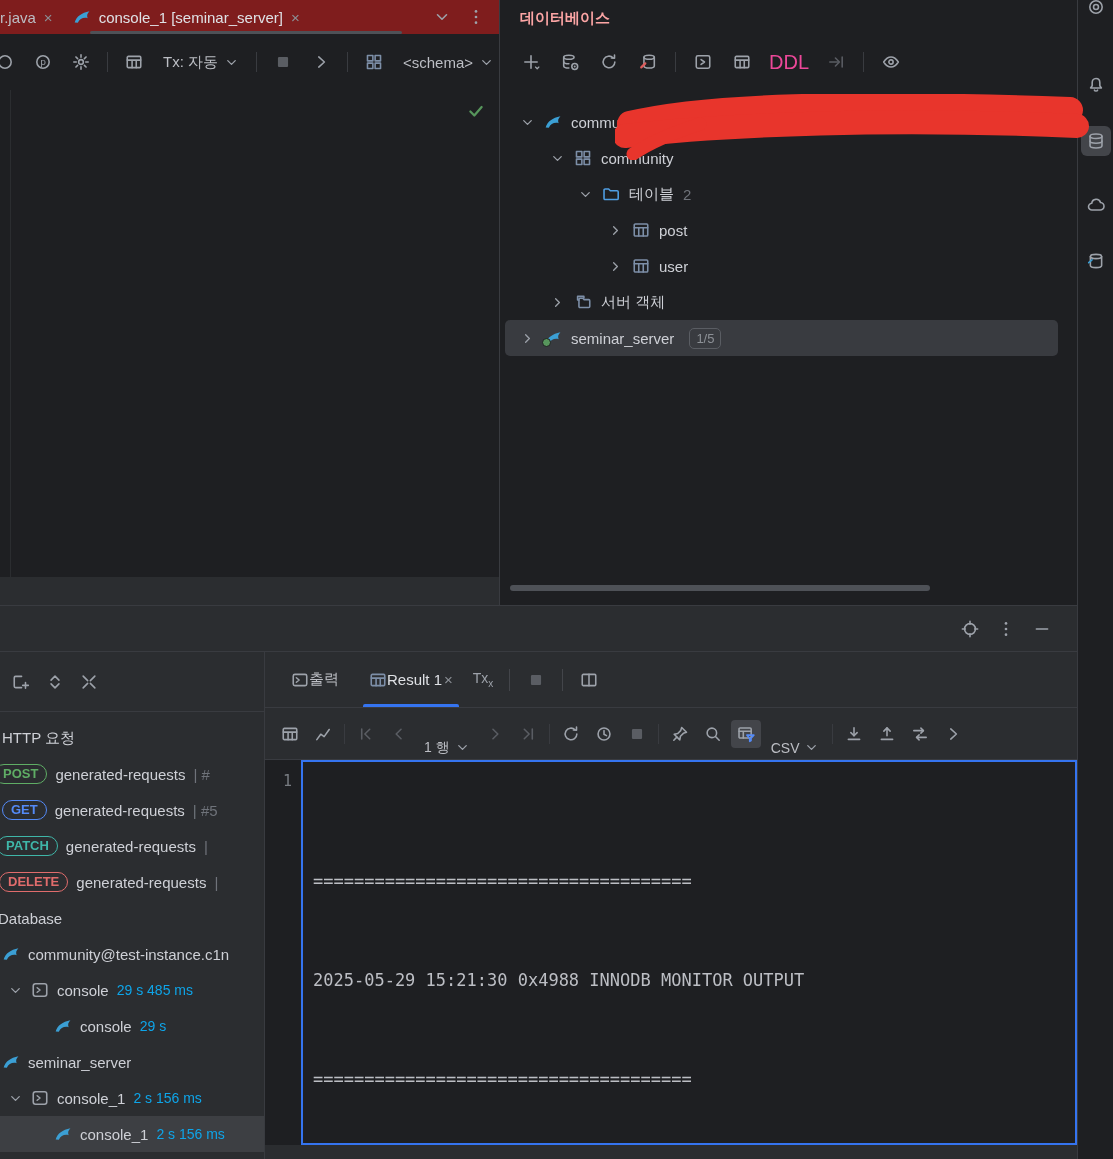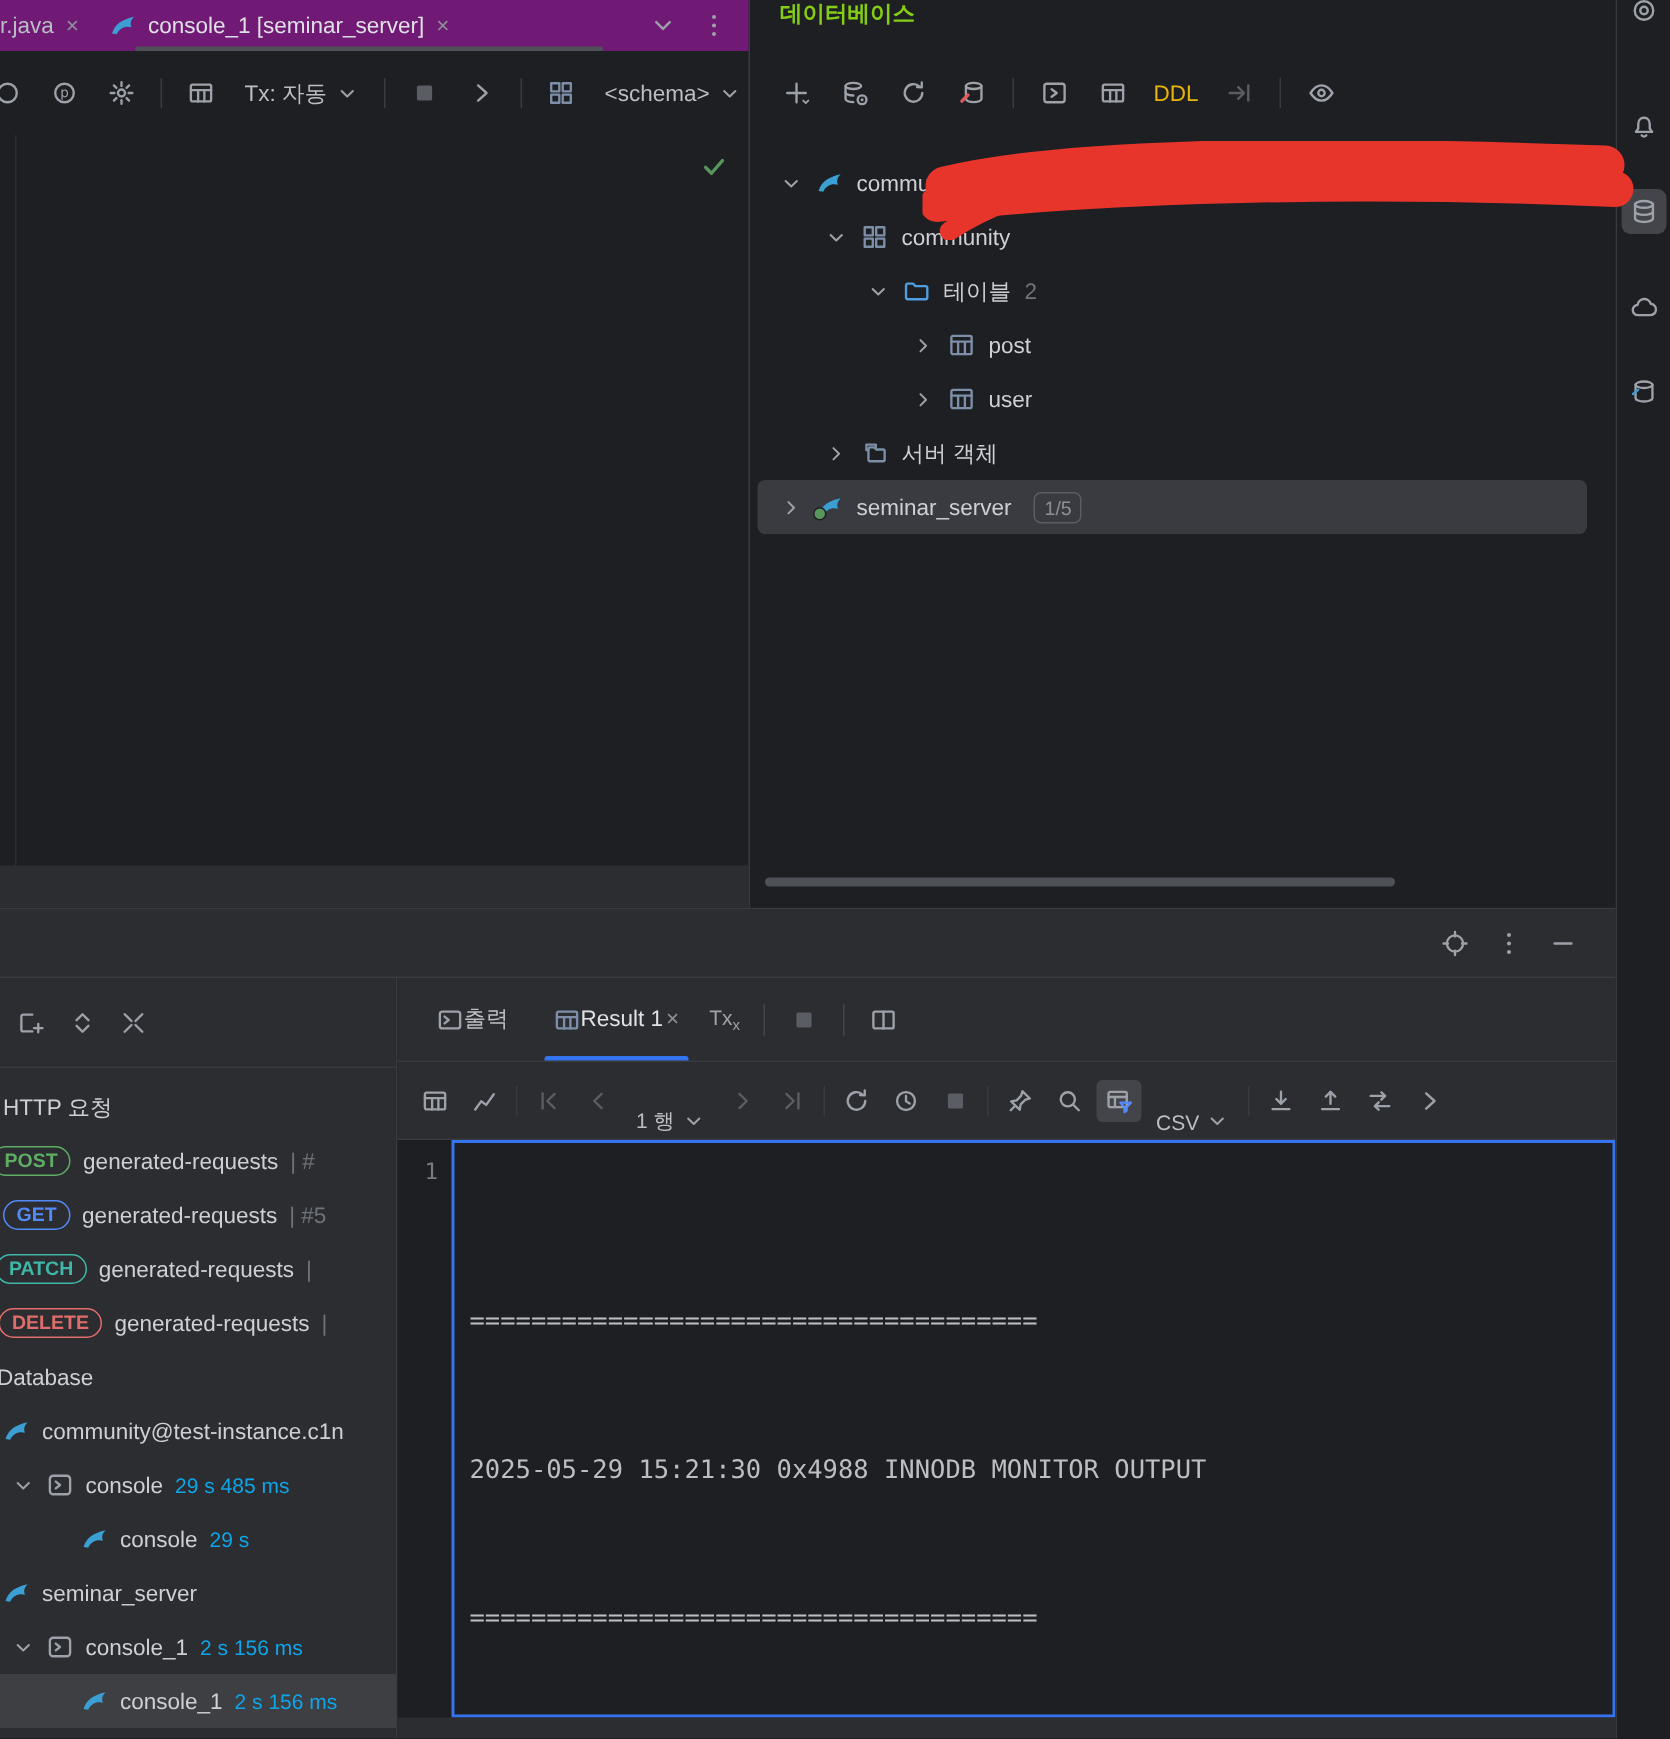--- a/index.html
+++ b/index.html
@@ -11,21 +11,21 @@
   
   .ic { width:18px; height:18px; stroke:#9da2aa; fill:none; stroke-width:1.4;
         stroke-linecap:round; stroke-linejoin:round; flex:none; display:block; }
   .ic.sm { width:15px; height:15px; }
   .ic.dim { stroke:#5a5d63; }
   .iwrap { display:flex; align-items:center; justify-content:center; flex:none; }
 
   
   .top { height:605px; display:flex; }
   .editor-pane { width:500px; border-right:1px solid #393b40; display:flex; flex-direction:column; background:#1e1f22; }
-  .tabs-row { height:34px; display:flex; align-items:center; position:relative; background:#701a75; }
+  .tabs-row { height:34px; display:flex; align-items:center; position:relative; background:#7f1d1d; }
   .tab { display:flex; align-items:center; gap:8px; padding:0 10px; height:100%; color:#bcbec4; }
   .tab .tab-close { color:#8c9096; font-size:15px; cursor:default; }
   .tab.active { color:#dfe1e5; }
   .tab-scroll { position:absolute; left:90px; top:31px; width:312px; height:3px; background:#4e5157; border-radius:2px; }
   .tabs-right { margin-left:auto; display:flex; align-items:center; gap:16px; padding-right:14px; }
 
   .run-toolbar { height:56px; display:flex; align-items:center; gap:8px; padding:0 6px; overflow:hidden; }
   .tb-btn { width:30px; height:30px; display:flex; align-items:center; justify-content:center; border-radius:4px; flex:none; }
   .tb-sep { width:1px; height:20px; background:#393b40; margin:0 3px; flex:none; }
   .tb-select { display:flex; align-items:center; gap:6px; color:#bcbec4; padding:0 6px; flex:none; }
@@ -34,23 +34,23 @@
   .gutter-line { position:absolute; left:10px; top:0; bottom:28px; width:1px; background:#2b2d30; }
   .sql-line { position:absolute; left:12px; top:8px; display:flex; align-items:center;
               font-family:"DejaVu Sans Mono",monospace; font-size:16px; }
   .sql-box { border:1px solid #4e7a58; border-radius:3px; padding:3px 6px; color:#cf8e6d; white-space:pre; }
   .sql-term { color:#bcbec4; margin-left:10px; }
   .run-check { position:absolute; right:14px; top:12px; }
   .editor-bottom { position:absolute; left:0; right:0; bottom:0; height:28px; background:#2b2d30; }
 
   
   .db-panel { flex:1; position:relative; background:#1e1f22; display:flex; flex-direction:column; }
-  .db-header { height:36px; display:flex; align-items:flex-start; padding:0 20px; color:#84cc16; font-weight:700; }
+  .db-header { height:36px; display:flex; align-items:center; padding:0 20px; color:#fca5a5; font-weight:700; }
   .db-toolbar { height:52px; display:flex; align-items:center; gap:9px; padding:0 16px; }
-  .ddl-label { font-size:15px; color:#eab308; padding:0 3px; }
+  .ddl-label { font-size:20px; color:#ec4899; padding:0 3px; }
   .db-tree { flex:1; position:relative; padding-top:16px; }
   .tree-row { height:36px; display:flex; align-items:center; gap:9px; white-space:nowrap; }
   .tree-count { color:#6f737a; }
   .tree-row.selected { background:#393b40; border-radius:5px; margin-left:5px; margin-right:19px; }
   .badge-frac { border:1px solid #5a5d63; color:#8c9096; font-size:13px; border-radius:5px;
                 padding:0 6px; line-height:19px; margin-left:6px; }
   .h-scrollbar { position:absolute; left:10px; bottom:14px; width:420px; height:6px; background:#4e5157; border-radius:3px; }
   .redaction { position:absolute; left:115px; top:94px; width:478px; height:66px; z-index:5; pointer-events:none; }
   .dolphin-dot { position:relative; display:flex; }
   .dolphin-dot::after { content:""; position:absolute; left:-2px; bottom:0; width:7px; height:7px;

